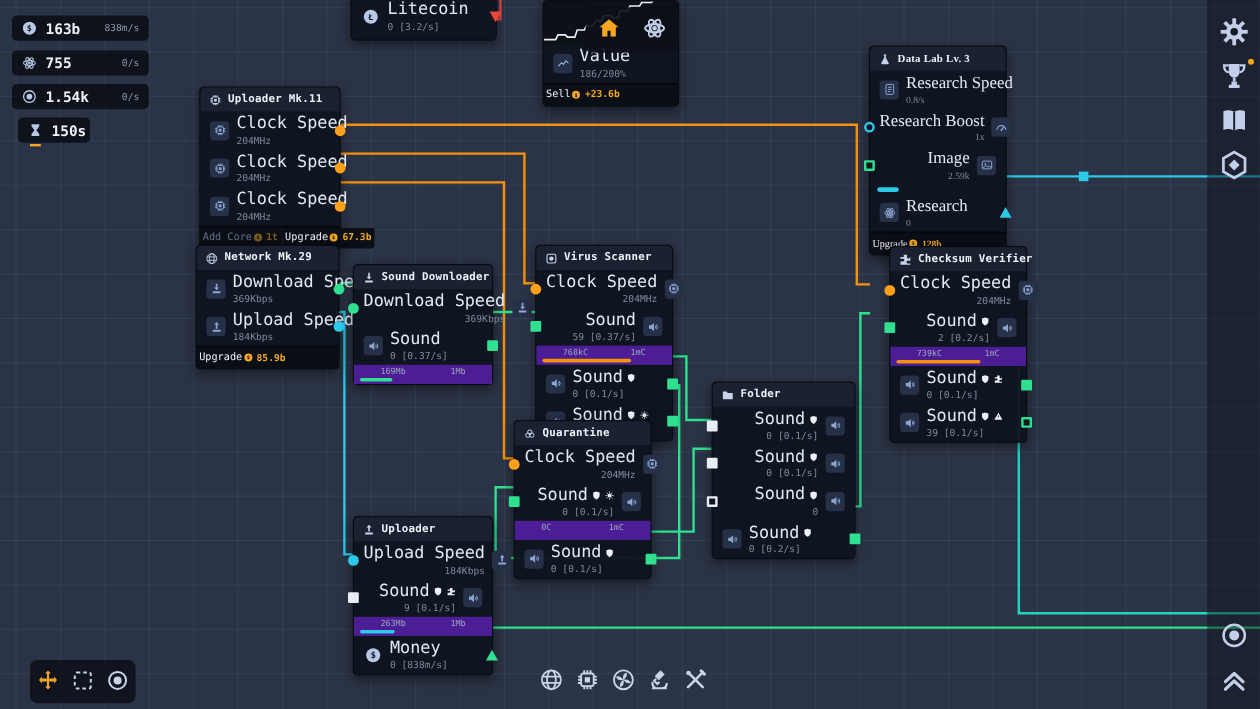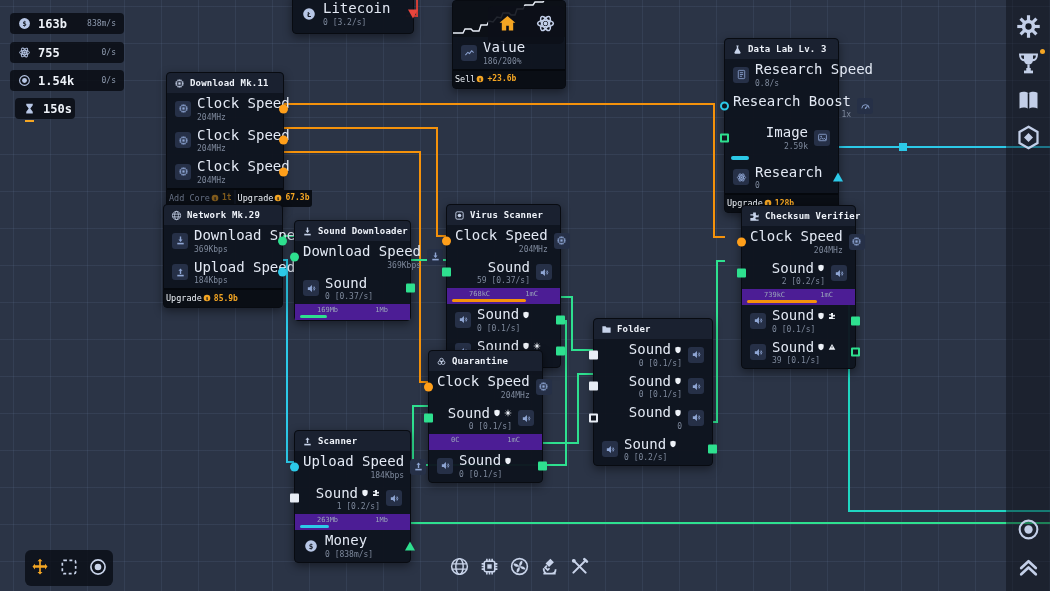--- a/index.html
+++ b/index.html
@@ -154,21 +154,21 @@
       </div>
       <div class="node" style="left: 166px; top: 72px; width: 116px;">
         <div class="nhead">
           <span class="icon hicon">
             <svg viewBox="0 0 24 24" fill="none" stroke="currentColor" stroke-width="1.8">
               <rect x="6" y="6" width="12" height="12" rx="2"></rect>
               <rect x="9.5" y="9.5" width="5" height="5" fill="currentColor" stroke="none"></rect>
               <path d="M9 6V3M12 6V3M15 6V3M9 21v-3M12 21v-3M15 21v-3M6 9H3M6 12H3M6 15H3M21 9h-3M21 12h-3M21 15h-3"></path>
             </svg>
           </span>
-          <span class="ntitle">Download Mk.11</span>
+          <span class="ntitle">Uploader Mk.11</span>
         </div>
         <div class="row rout">
           <span class="icon badge">
             <svg viewBox="0 0 24 24" fill="none" stroke="currentColor" stroke-width="1.8">
               <rect x="6" y="6" width="12" height="12" rx="2"></rect>
               <rect x="9.5" y="9.5" width="5" height="5" fill="currentColor" stroke="none"></rect>
               <path d="M9 6V3M12 6V3M15 6V3M9 21v-3M12 21v-3M15 21v-3M6 9H3M6 12H3M6 15H3M21 9h-3M21 12h-3M21 15h-3"></path>
             </svg>
           </span>
           <div class="txt">
@@ -231,21 +231,21 @@
                 <svg viewBox="0 0 24 24">
                   <circle cx="12" cy="12" r="10" fill="currentColor"></circle>
                   <text x="12" y="16.5" font-size="13" font-weight="bold" text-anchor="middle" fill="#10151e">$</text>
                 </svg>
               </span>
               <span>67.3b</span>
             </div>
           </div>
         </div>
       </div>
-      <div class="node" style="left: 724px; top: 38px; width: 113px;">
+      <div class="node" style="left: 724px; top: 38px; width: 113px; font-family: Liberation Serif, serif;">
         <div class="nhead">
           <span class="icon hicon">
             <svg viewBox="0 0 24 24" fill="currentColor">
               <path d="M9.5 3h5v2h-1v4l5 9a2 2 0 0 1-1.8 3H7.3a2 2 0 0 1-1.8-3l5-9V5h-1z"></path>
             </svg>
           </span>
           <span class="ntitle">Data Lab Lv. 3</span>
         </div>
         <div class="row rout">
           <span class="icon badge">
@@ -804,21 +804,21 @@
         </div>
       </div>
       <div class="node" style="left: 294px; top: 430px; width: 115px;">
         <div class="nhead">
           <span class="icon hicon">
             <svg viewBox="0 0 24 24" fill="currentColor">
               <path d="M12 3l4.5 5h-3v7h-3V8h-3z"></path>
               <path d="M5 17h14v3.5H5z"></path>
             </svg>
           </span>
-          <span class="ntitle">Scanner</span>
+          <span class="ntitle">Uploader</span>
         </div>
         <div class="row rin">
           <span class="port in circle" style="background: rgb(44, 201, 232);"></span>
           <div class="txt">
             <span class="l1">
               <span>Upload Speed</span>
             </span>
             <span class="l2">184Kbps</span>
           </div>
           <span class="icon badge">
@@ -837,21 +837,21 @@
                 <svg viewBox="0 0 24 24" fill="currentColor">
                   <path d="M12 2l8 2.5V11c0 5-3.2 8.7-8 11-4.8-2.3-8-6-8-11V4.5z"></path>
                 </svg>
               </span>
               <span class="icon tag">
                 <svg viewBox="0 0 24 24" fill="currentColor">
                   <path d="M9 3h6v4.5a2.5 2.5 0 1 0 5 0H21v6h-4.5a2.5 2.5 0 1 0 0 5H21V21H3v-6h4.5a2.5 2.5 0 1 0 0-5H3V7h6z"></path>
                 </svg>
               </span>
             </span>
-            <span class="l2">1 [0.2/s]</span>
+            <span class="l2">9 [0.1/s]</span>
           </div>
           <span class="icon badge">
             <svg viewBox="0 0 24 24" fill="currentColor">
               <path d="M4 9v6h4l5 4.5v-15L8 9z"></path>
               <path d="M15.5 9.5a4 4 0 0 1 0 5M17.5 7.5a7 7 0 0 1 0 9" fill="none" stroke="currentColor" stroke-width="1.8"></path>
             </svg>
           </span>
         </div>
         <div class="gauge">
           <span>263Mb</span>

